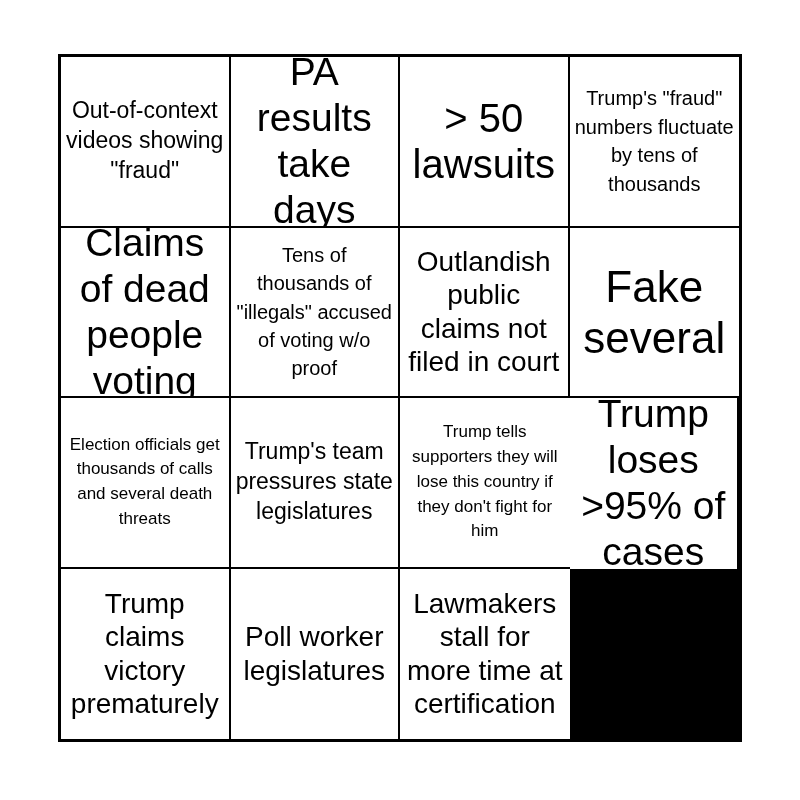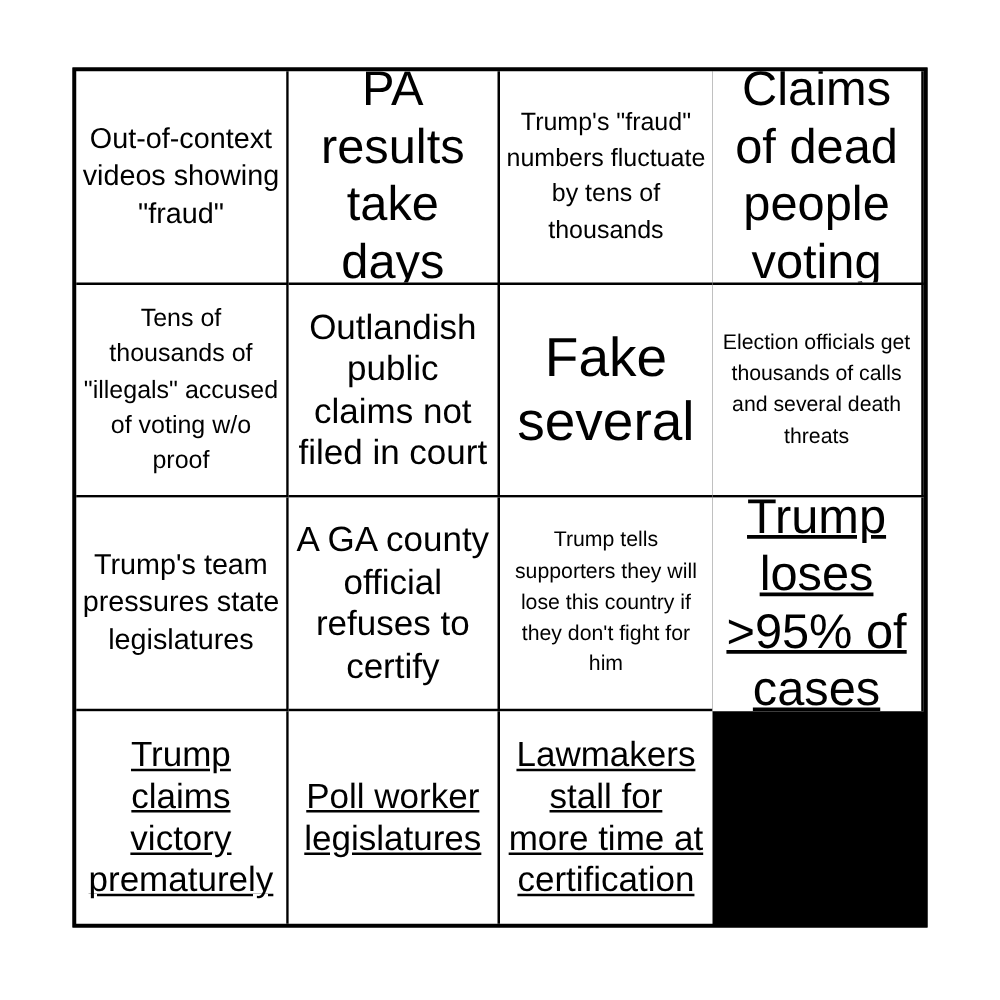--- a/index.html
+++ b/index.html
@@ -36,21 +36,21 @@
     box-sizing: border-box;
     border-right: 2px solid #000000;
     border-bottom: 2px solid #000000;
     display: flex;
     align-items: center;
     justify-content: center;
     padding: 3px 5px;
     overflow: hidden;
   }
   .bingo-cell.col-last { border-right: none; }
-  .bingo-cell.row-last { border-bottom: none; text-decoration: underline; }
+  .bingo-cell.row-last { border-bottom: none; }
 
   .cell-text {
     text-align: center;
     line-height: 1.21;
     width: 100%;
     word-wrap: break-word;
     white-space: pre-line;
     font-weight: 400;
   }
 
@@ -67,20 +67,23 @@
 <body>
 
 <div id="bingo-card">
 
   <div class="bingo-cell">
     <span class="cell-text fs-sm">Out-of-context videos showing "fraud"</span>
   </div>
   <div class="bingo-cell">
     <span class="cell-text fs-lg">PA results take days</span>
   </div>
+  <div class="bingo-cell">
+    <span class="cell-text fs-xl">&gt; 50 lawsuits</span>
+  </div>
   <div class="bingo-cell col-last">
     <span class="cell-text fs-xs">Trump's "fraud" numbers fluctuate by tens of thousands</span>
   </div>
 
   <div class="bingo-cell">
     <span class="cell-text fs-lg">Claims of dead people voting</span>
   </div>
   <div class="bingo-cell">
     <span class="cell-text fs-xs">Tens of thousands of "illegals" accused of voting w/o proof</span>
   </div>
@@ -90,23 +93,20 @@
   <div class="bingo-cell col-last">
     <span class="cell-text fs-xxl">Fake several</span>
   </div>
 
   <div class="bingo-cell">
     <span class="cell-text fs-xxs">Election officials get thousands of calls and several death threats</span>
   </div>
   <div class="bingo-cell">
     <span class="cell-text fs-sm">Trump's team pressures state legislatures</span>
   </div>
-  <div class="bingo-cell">
-    <span class="cell-text fs-md">A GA county official refuses to certify</span>
-  </div>
   <div class="bingo-cell col-last">
     <span class="cell-text fs-xxs">Trump tells supporters they will lose this country if they don't fight for him</span>
   </div>
 
   <div class="bingo-cell row-last">
     <span class="cell-text fs-lg">Trump loses &gt;95% of cases</span>
   </div>
   <div class="bingo-cell row-last">
     <span class="cell-text fs-md">Trump claims victory prematurely</span>
   </div>

